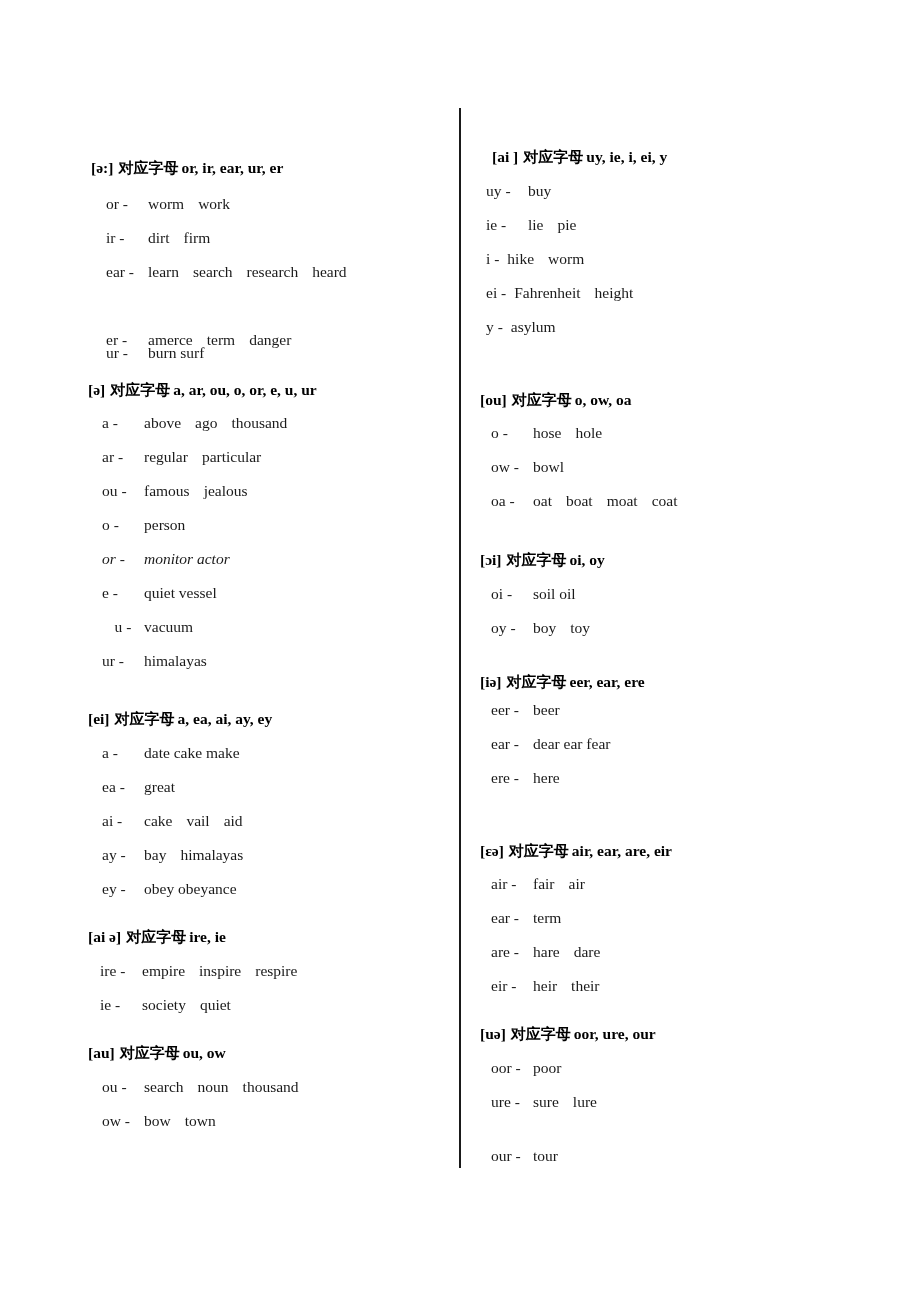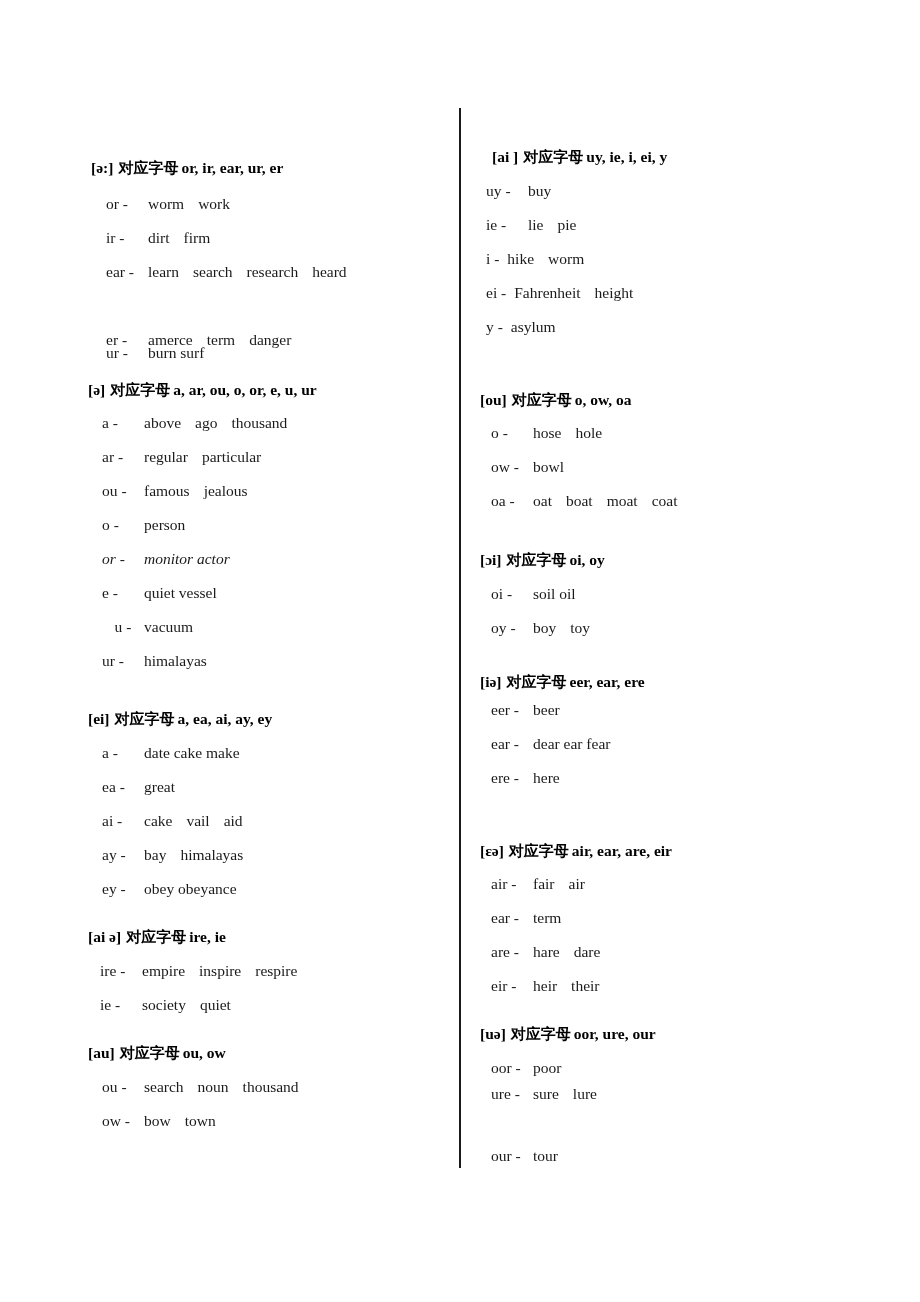--- a/index.html
+++ b/index.html
@@ -156,18 +156,18 @@
       <div class="section" style="top: 843px;">
         <div class="sec-head" style="padding-left: 2px;"><span class="ipa">[ɛə]</span><span class="cn">对应字母</span><span class="letters">air, ear, are, eir</span></div>
         <div class="row" style="position: absolute; left: 13px; top: 33px;"><span class="prefix">air -</span><span class="words"><span class="w">fair</span><span class="w">air</span></span></div>
         <div class="row" style="position: absolute; left: 13px; top: 67px;"><span class="prefix">ear -</span><span class="words"><span class="w">term</span></span></div>
         <div class="row" style="position: absolute; left: 13px; top: 101px;"><span class="prefix">are -</span><span class="words"><span class="w">hare</span><span class="w">dare</span></span></div>
         <div class="row" style="position: absolute; left: 13px; top: 135px;"><span class="prefix">eir -</span><span class="words"><span class="w">heir</span><span class="w">their</span></span></div>
       </div>
       <div class="section" style="top: 1026px;">
         <div class="sec-head" style="padding-left: 2px;"><span class="ipa">[uə]</span><span class="cn">对应字母</span><span class="letters">oor, ure, our</span></div>
         <div class="row" style="position: absolute; left: 13px; top: 34px;"><span class="prefix">oor -</span><span class="words"><span class="w">poor</span></span></div>
-        <div class="row" style="position: absolute; left: 13px; top: 60px;"><span class="prefix">ure -</span><span class="words"><span class="w">sure</span><span class="w">lure</span></span></div>
+        <div class="row" style="position: absolute; left: 13px; top: 68px;"><span class="prefix">ure -</span><span class="words"><span class="w">sure</span><span class="w">lure</span></span></div>
         <div class="row" style="position: absolute; left: 13px; top: 102px; margin-top: 20px;"><span class="prefix">our -</span><span class="words"><span class="w">tour</span></span></div>
       </div>
     </div>
 
 </div>
 
 </body></html>

